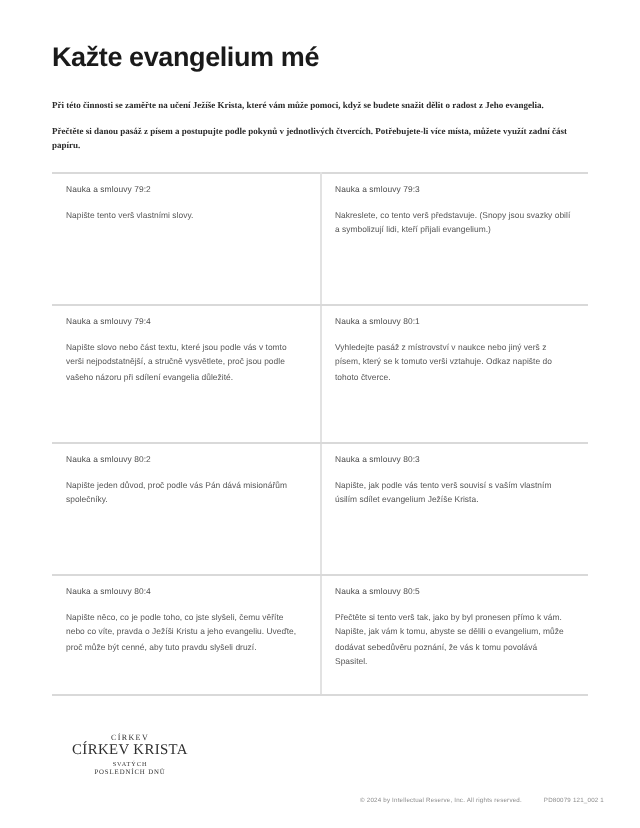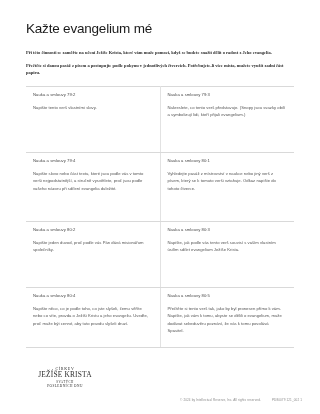--- a/index.html
+++ b/index.html
@@ -18,21 +18,21 @@
     position: relative;
     width: 320px;
     height: 414px;
     background: #ffffff;
     box-sizing: border-box;
     padding: 22px 26px 0 26px;
   }
 
   .doc-title {
     font-family: "Liberation Sans", sans-serif;
-    font-weight: normal;
+    font-weight: bold;
     font-size: 13.5px;
     line-height: 1.1;
     color: #1a1a1a;
     letter-spacing: -0.2px;
     margin: 0 0 12px 0;
   }
 
   .intro {
     font-family: "Liberation Serif", serif;
     font-size: 4.5px;
@@ -190,21 +190,21 @@
           <p class="cell-ref">Nauka a smlouvy 80:5</p>
           <p class="cell-body">Přečtěte si tento verš tak, jako by byl pronesen přímo k vám. Napište, jak vám k tomu, abyste se dělili o evangelium, může dodávat sebedůvěru poznání, že vás k tomu povolává Spasitel.</p>
         </td>
       </tr>
     </tbody>
   </table>
 
   <div class="footer">
     <div class="logo">
       <div class="logo-l1">CÍRKEV</div>
-      <div class="logo-l2">JEŽÍŠE KRISTA</div>
+      <div class="logo-l2">CÍRKEV KRISTA</div>
       <div class="logo-l3">SVATÝCH</div>
       <div class="logo-l4">POSLEDNÍCH DNŮ</div>
     </div>
     <div class="copyright">
       <span>© 2024 by Intellectual Reserve, Inc. All rights reserved.</span>
       <span class="item-no">PD80079 121_002 1</span>
     </div>
   </div>
 
 </div>

